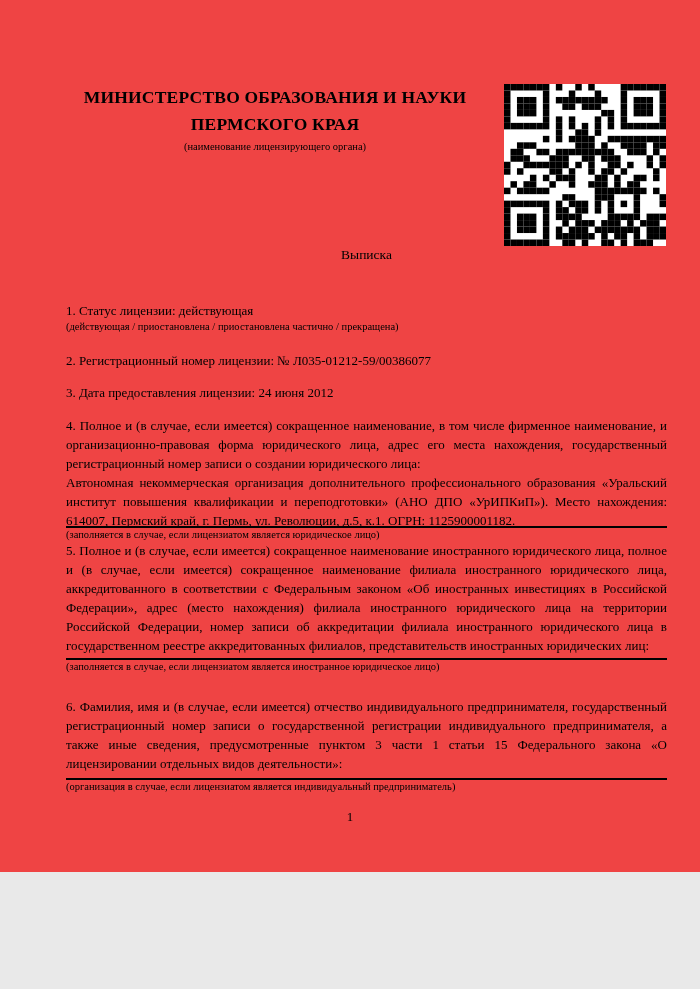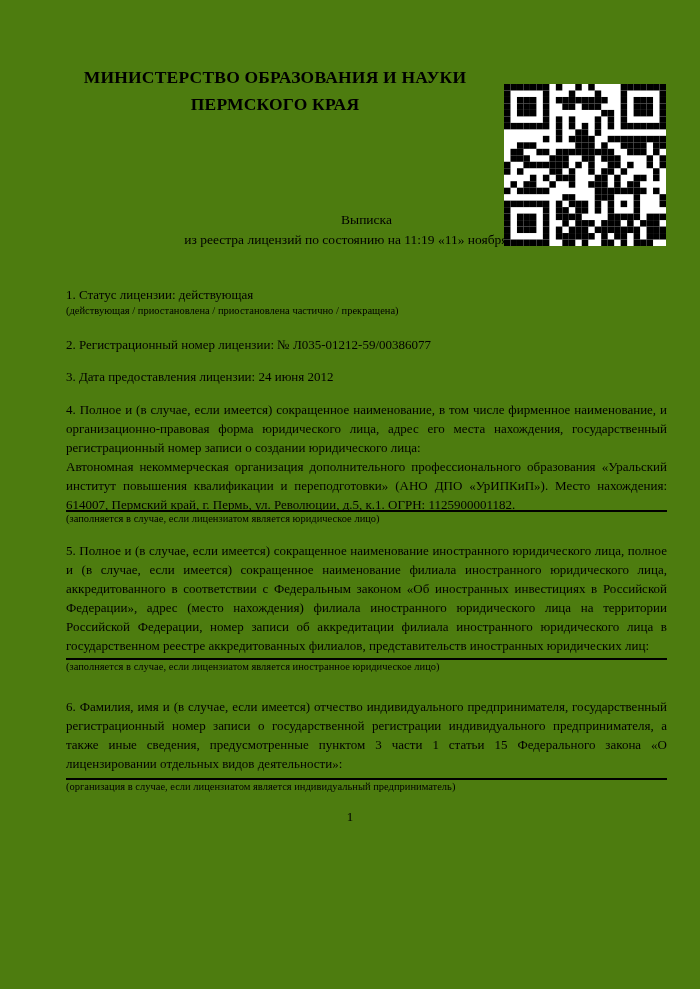--- a/index.html
+++ b/index.html
@@ -1,23 +1,23 @@
 <!DOCTYPE html>
 <html lang="ru"><head>
 <meta charset="utf-8">
 <style>
   html, body { margin: 0; padding: 0; background: #e9e9e9; }
   .page {
     position: relative;
     width: 700px;
-    height: 989px;
+    height: 872px;
     margin: 0 auto;
-    background: #4d7c0f;
+    background: #ef4444;
     box-sizing: border-box;
-    padding-top: 64px;
+    padding-top: 84px;
     font-family: "Liberation Serif", "DejaVu Serif", serif;
     color: #000000;
     overflow: hidden;
   }
   .header-text {
     margin-left: 66px;
     width: 418px;
     text-align: center;
   }
   .ministry-line {
@@ -61,40 +61,41 @@
   }
   .fill-line {
     border-top: 2px solid #000000;
     height: 0;
   }
   .mt-item1 { margin-top: 36px; }
   .mt-item2 { margin-top: 18px; }
   .mt-item3 { margin-top: 13px; }
   .mt-item4 { margin-top: 14px; }
   .line4 { margin-top: -4px; }
-  .mt-item5 { margin-top: 16px; }
+  .mt-item5 { }
   .line5 { margin-top: 3px; }
   .mt-item6 { margin-top: 24px; }
   .line6 { margin-top: 5px; }
   .mt-item7 { margin-top: 26px; }
   .page-number {
     margin-top: 14px;
     text-align: center;
     font-size: 13px;
     line-height: 19px;
   }
 </style>
 </head>
 <body>
 
 <div class="page">
 
   <div class="header-text">
     <div class="ministry-line">МИНИСТЕРСТВО ОБРАЗОВАНИЯ И НАУКИ</div>
     <div class="ministry-line">ПЕРМСКОГО КРАЯ</div>
+    <div class="header-caption">(наименование лицензирующего органа)</div>
   </div>
 
   <div id="qr" class="qr"><svg xmlns="http://www.w3.org/2000/svg" width="162" height="162" viewBox="0 0 162 162">
         <rect x="0.00" y="0.00" width="6.48" height="6.48" fill="#000000"></rect>
         <rect x="6.48" y="0.00" width="6.48" height="6.48" fill="#000000"></rect>
         <rect x="12.96" y="0.00" width="6.48" height="6.48" fill="#000000"></rect>
         <rect x="19.44" y="0.00" width="6.48" height="6.48" fill="#000000"></rect>
         <rect x="25.92" y="0.00" width="6.48" height="6.48" fill="#000000"></rect>
         <rect x="32.40" y="0.00" width="6.48" height="6.48" fill="#000000"></rect>
         <rect x="38.88" y="0.00" width="6.48" height="6.48" fill="#000000"></rect>
@@ -424,21 +425,20 @@
         <rect x="116.64" y="155.52" width="6.48" height="6.48" fill="#000000"></rect>
         <rect x="129.60" y="155.52" width="6.48" height="6.48" fill="#000000"></rect>
         <rect x="136.08" y="155.52" width="6.48" height="6.48" fill="#000000"></rect>
         <rect x="142.56" y="155.52" width="6.48" height="6.48" fill="#000000"></rect>
       </svg></div>
 
   <div class="content">
 
     <div class="doc-title">
       <div>Выписка</div>
-      <div>из реестра лицензий по состоянию на 11:19 «11» ноября 2025 г.</div>
     </div>
 
     <div class="item mt-item1">1. Статус лицензии: действующая</div>
     <div class="note">(действующая / приостановлена / приостановлена частично / прекращена)</div>
 
     <div class="item mt-item2">2. Регистрационный номер лицензии: № Л035-01212-59/00386077</div>
 
     <div class="item mt-item3">3. Дата предоставления лицензии: 24 июня 2012</div>
 
     <div class="item mt-item4">

